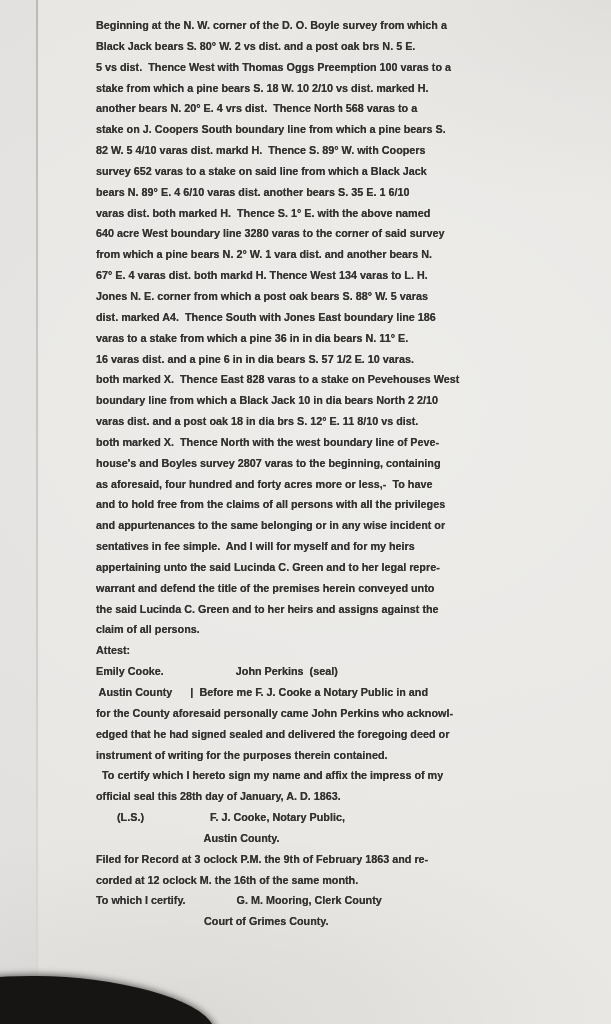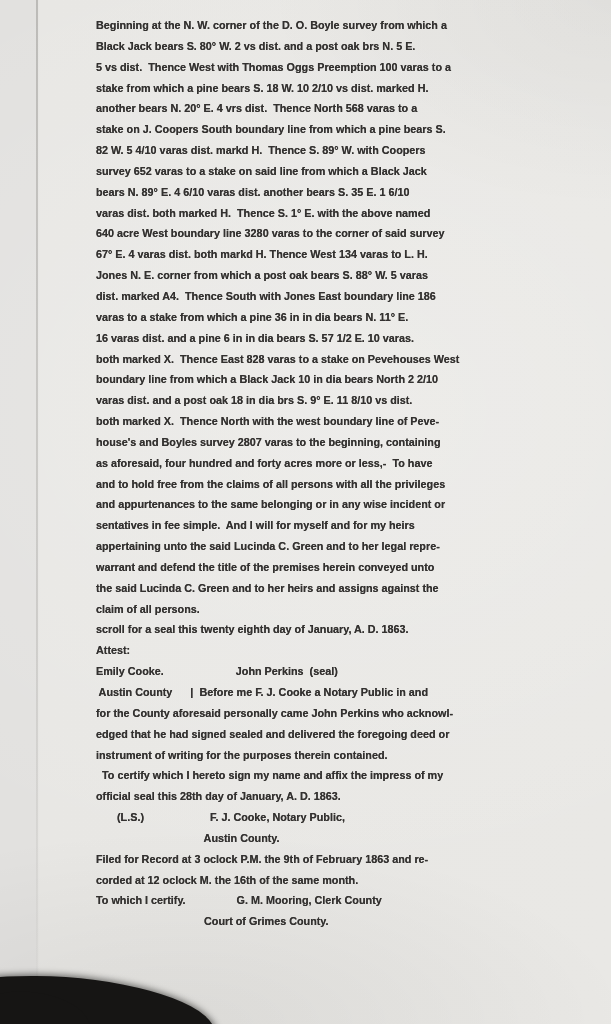--- a/index.html
+++ b/index.html
@@ -78,39 +78,39 @@
       <div class="line">Black Jack bears S. 80° W. 2 vs dist. and a post oak brs N. 5 E.</div>
       <div class="line">5 vs dist.  Thence West with Thomas Oggs Preemption 100 varas to a</div>
       <div class="line">stake from which a pine bears S. 18 W. 10 2/10 vs dist. marked H.</div>
       <div class="line">another bears N. 20° E. 4 vrs dist.  Thence North 568 varas to a</div>
       <div class="line">stake on J. Coopers South boundary line from which a pine bears S.</div>
       <div class="line">82 W. 5 4/10 varas dist. markd H.  Thence S. 89° W. with Coopers</div>
       <div class="line">survey 652 varas to a stake on said line from which a Black Jack</div>
       <div class="line">bears N. 89° E. 4 6/10 varas dist. another bears S. 35 E. 1 6/10</div>
       <div class="line">varas dist. both marked H.  Thence S. 1° E. with the above named</div>
       <div class="line">640 acre West boundary line 3280 varas to the corner of said survey</div>
+      <div class="line">from which a pine bears N. 2° W. 1 vara dist. and another bears N.</div>
       <div class="line">67° E. 4 varas dist. both markd H. Thence West 134 varas to L. H.</div>
       <div class="line">Jones N. E. corner from which a post oak bears S. 88° W. 5 varas</div>
       <div class="line">dist. marked A4.  Thence South with Jones East boundary line 186</div>
       <div class="line">varas to a stake from which a pine 36 in in dia bears N. 11° E.</div>
       <div class="line">16 varas dist. and a pine 6 in in dia bears S. 57 1/2 E. 10 varas.</div>
       <div class="line">both marked X.  Thence East 828 varas to a stake on Pevehouses West</div>
       <div class="line">boundary line from which a Black Jack 10 in dia bears North 2 2/10</div>
-      <div class="line">varas dist. and a post oak 18 in dia brs S. 9° E. 11 8/10 vs dist.</div>
+      <div class="line">varas dist. and a post oak 18 in dia brs S. 12° E. 11 8/10 vs dist.</div>
       <div class="line">both marked X.  Thence North with the west boundary line of Peve-</div>
       <div class="line">house's and Boyles survey 2807 varas to the beginning, containing</div>
       <div class="line">as aforesaid, four hundred and forty acres more or less,-  To have</div>
       <div class="line">and to hold free from the claims of all persons with all the privileges</div>
       <div class="line">and appurtenances to the same belonging or in any wise incident or</div>
       <div class="line">sentatives in fee simple.  And I will for myself and for my heirs</div>
       <div class="line">appertaining unto the said Lucinda C. Green and to her legal repre-</div>
       <div class="line">warrant and defend the title of the premises herein conveyed unto</div>
       <div class="line">the said Lucinda C. Green and to her heirs and assigns against the</div>
       <div class="line">claim of all persons.</div>
-      <div class="line">scroll for a seal this twenty eighth day of January, A. D. 1863.</div>
       <div class="line">Attest:</div>
       <div class="line">Emily Cooke.                        John Perkins  (seal)</div>
       <div class="line"> Austin County      |  Before me F. J. Cooke a Notary Public in and</div>
       <div class="line">for the County aforesaid personally came John Perkins who acknowl-</div>
       <div class="line">edged that he had signed sealed and delivered the foregoing deed or</div>
       <div class="line">instrument of writing for the purposes therein contained.</div>
       <div class="line">  To certify which I hereto sign my name and affix the impress of my</div>
       <div class="line">official seal this 28th day of January, A. D. 1863.</div>
       <div class="line">       (L.S.)                      F. J. Cooke, Notary Public,</div>
       <div class="line">                                    Austin County.</div>

